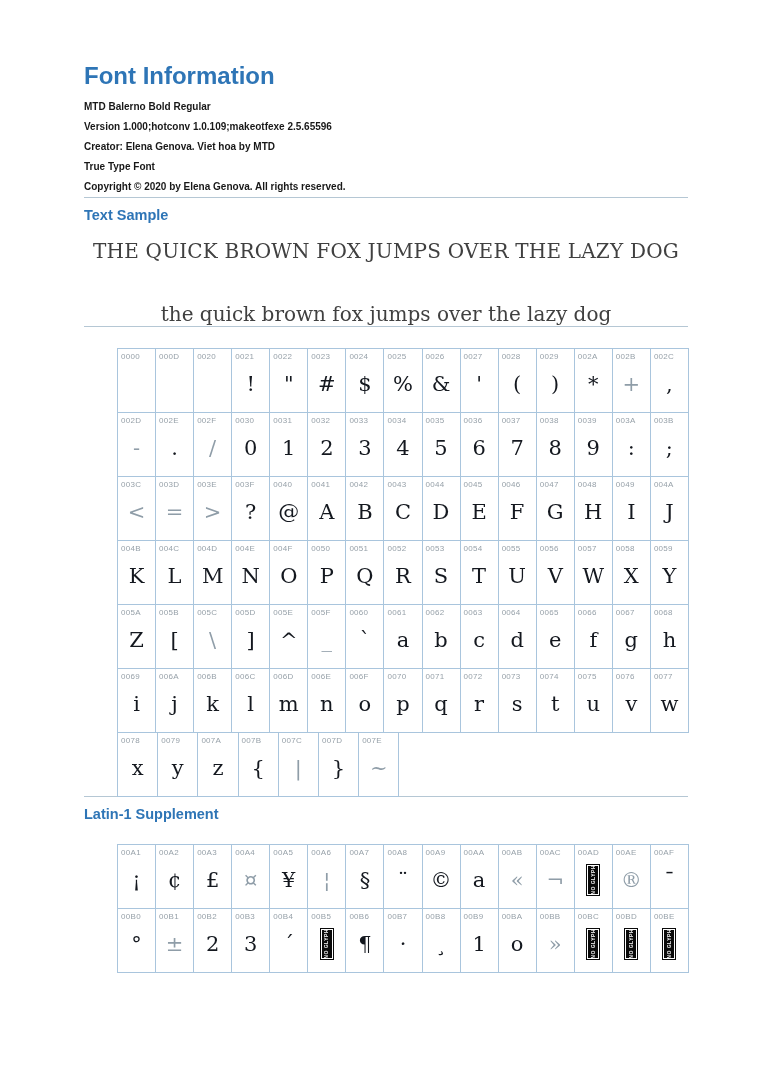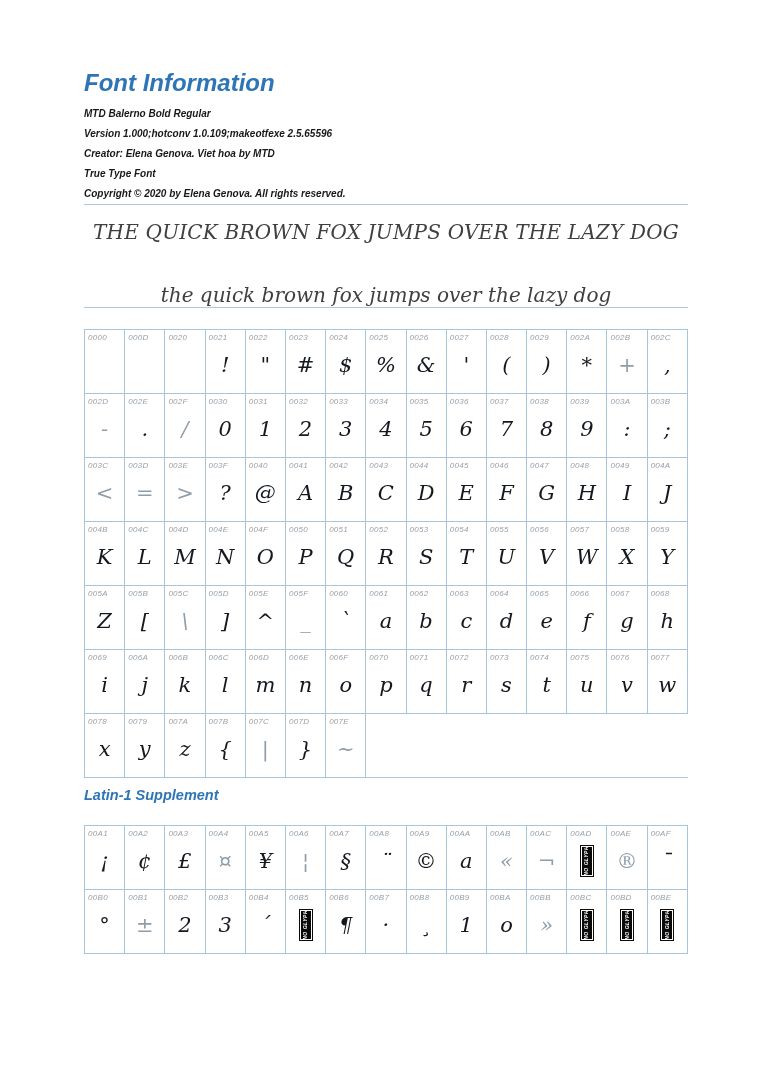--- a/index.html
+++ b/index.html
@@ -1,35 +1,35 @@
 <!DOCTYPE html>
 <html><head>
 <meta charset="utf-8">
 <style>
   html,body{margin:0;padding:0;background:#fff;}
   body{width:768px;height:1087px;font-family:"Liberation Sans",sans-serif;overflow:hidden;}
   .page{position:relative;width:768px;height:1087px;background:#ffffff;}
-  .content{position:absolute;left:84px;top:7px;width:604px;font-style:italic;}
+  .content{position:absolute;left:84px;top:0;width:604px;}
 
   .title{color:#2e75b6;font-size:24px;font-weight:bold;margin:62px 0 7px 0;line-height:28px;}
   .meta-line{font-weight:bold;font-size:10px;line-height:20px;color:#181818;}
 
   hr.rule{border:none;border-top:1px solid #b5c7d4;margin:0;}
   .rule-1{margin-top:12px;}
   .rule-2{margin-top:17px;}
   .rule-3{margin-top:18px;}
 
   .section-heading{color:#2e75b6;font-size:14.5px;font-weight:bold;line-height:17px;margin:9px 0 0 0;}
 
   .sample{font-family:"DejaVu Serif","Liberation Serif",serif;color:#404040;text-align:center;white-space:nowrap;}
   .sample-upper{font-size:20px;margin-top:15px;letter-spacing:0.2px;}
   .sample-lower{font-size:20px;margin-top:39px;}
 
   .glyph-table{margin-top:21px;}
-  .glyph-row{display:flex;}
+  .glyph-row{display:flex;margin-left:33px;}
   .glyph-cell{box-sizing:border-box;width:41.2px;height:65px;border:1px solid #a9c5dd;
     margin-right:-1px;margin-bottom:-1px;display:flex;flex-direction:column;background:#fff;}
   .code{font-size:8px;color:#97a1a9;padding:3px 0 0 3px;letter-spacing:0.3px;line-height:9px;}
   .glyph{flex:1;display:flex;align-items:center;justify-content:center;
     font-family:"DejaVu Serif","Liberation Serif",serif;font-size:21px;color:#14181f;
     padding-bottom:5px;line-height:1;}
   .glyph.fallback{color:#8f9da8;}
   .glyph.empty{visibility:hidden;}
   .noglyph-box{display:flex;align-items:center;justify-content:center;
     background:#0a0a0a;border:1px solid #0a0a0a;box-shadow:inset 0 0 0 1px #ffffff;
@@ -49,20 +49,21 @@
     <div id="meta-block">
         <div class="meta-line">MTD Balerno Bold Regular</div>
         <div class="meta-line">Version 1.000;hotconv 1.0.109;makeotfexe 2.5.65596</div>
         <div class="meta-line">Creator: Elena Genova. Viet hoa by MTD</div>
         <div class="meta-line">True Type Font</div>
         <div class="meta-line">Copyright © 2020 by Elena Genova. All rights reserved.</div>
       </div>
 
     <hr class="rule rule-1">
 
+    <h2 class="section-heading">Text Sample</h2>
     <div class="sample sample-upper">THE QUICK BROWN FOX JUMPS OVER THE LAZY DOG</div>
     <div class="sample sample-lower">the quick brown fox jumps over the lazy dog</div>
 
     <hr class="rule rule-2">
 
     <div class="glyph-table" id="table-0">
         <div class="glyph-row">
           <div class="glyph-cell">
             <div class="code">0000</div>
             <div class="glyph empty"></div>

